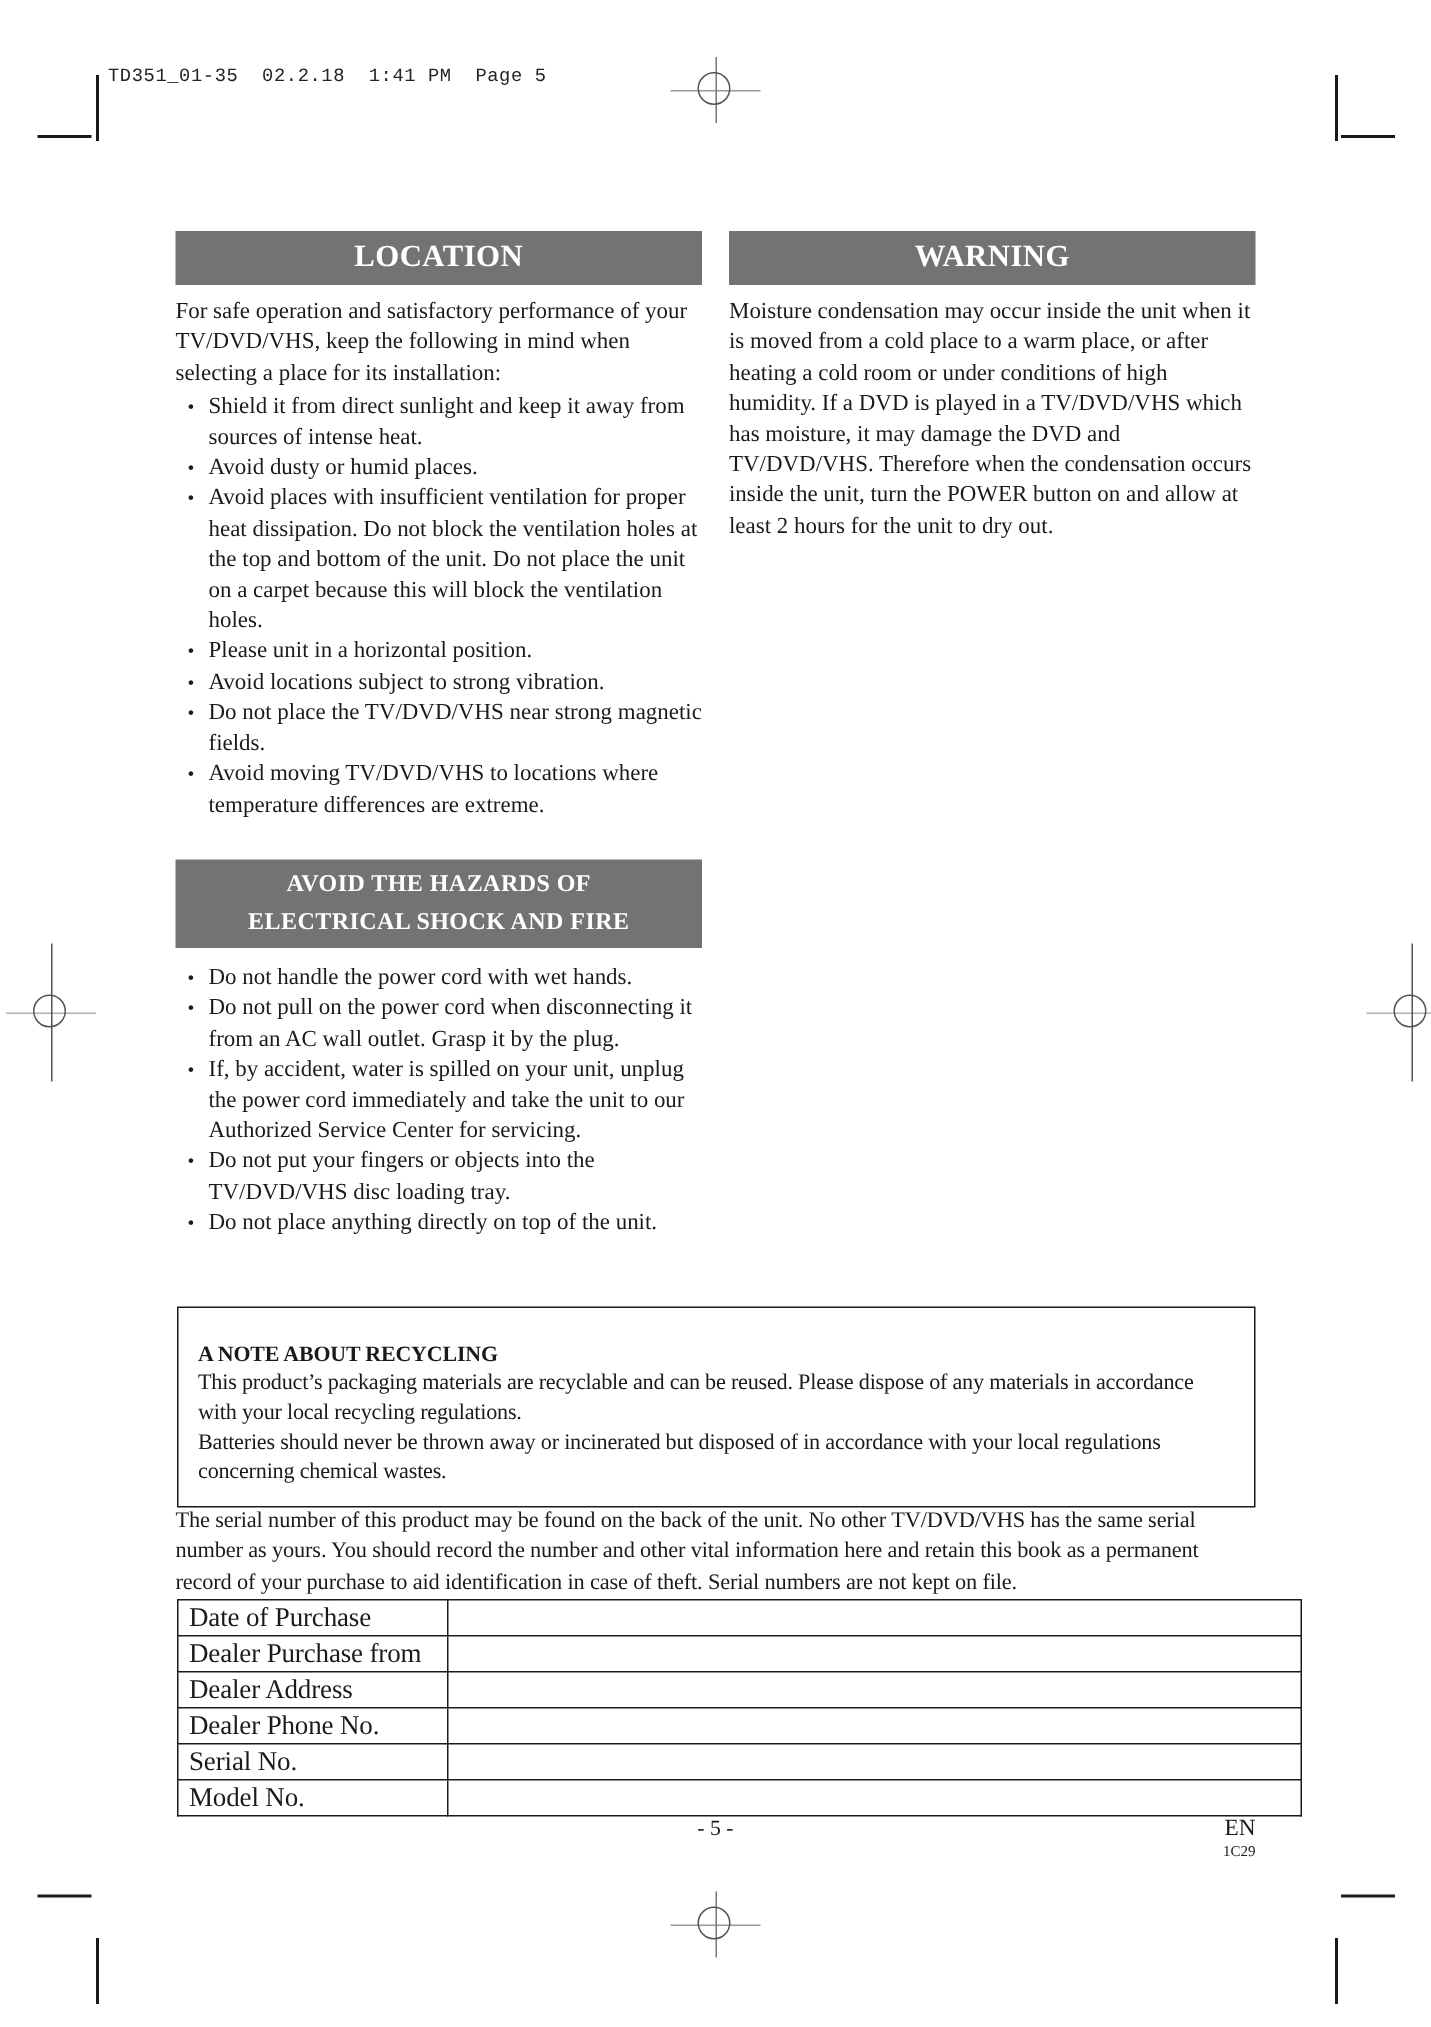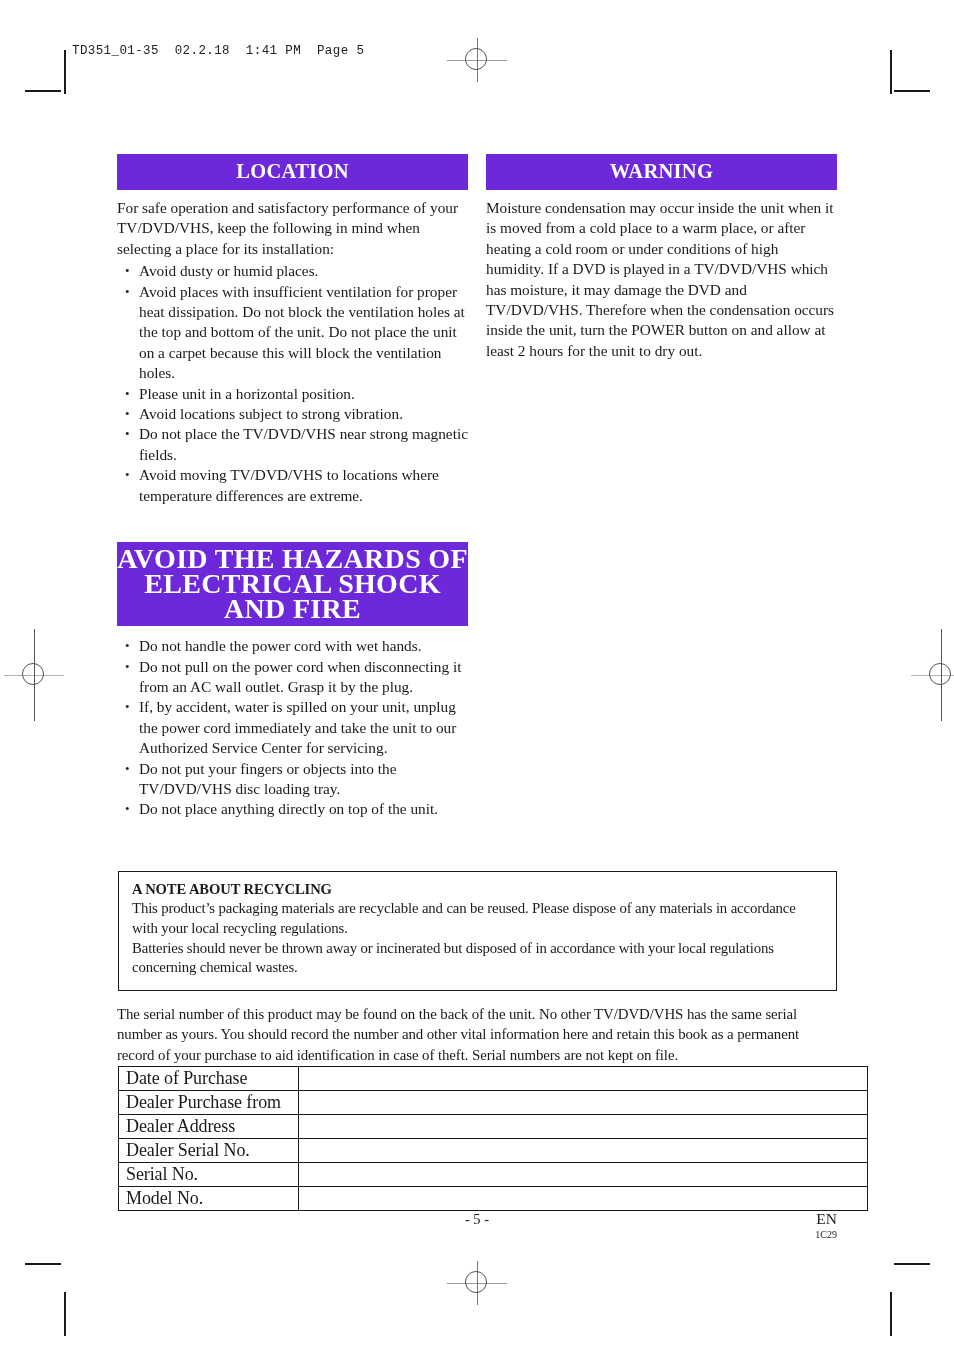--- a/index.html
+++ b/index.html
@@ -83,33 +83,32 @@
     width: 351px;
   }
   .col-right {
     position: absolute;
     left: 486px;
     top: 154px;
     width: 351px;
   }
 
   .section-bar {
-    background: #6d28d9;
+    background: #737373;
     color: #ffffff;
     text-align: center;
     font-weight: bold;
     font-size: 20.5px;
     line-height: 27px;
     padding: 4px 0 5px 0;
     letter-spacing: 0.3px;
   }
   .section-bar.two-line {
-    font-size: 28px;
+    font-size: 16px;
     line-height: 25px;
-    margin-top: 10px;
   }
 
   .body-text {
     font-size: 15.3px;
     line-height: 20.4px;
     margin: 8px 0 0 0;
     text-align: left;
   }
 
   ul.bullets {
@@ -135,21 +134,21 @@
   .spacer-hazards { height: 26px; }
 
   
   .note-box {
     position: absolute;
     left: 118px;
     top: 871px;
     width: 719px;
     box-sizing: border-box;
     border: 1.4px solid #1a1a1a;
-    padding: 8px 13px 12px 13px;
+    padding: 22px 13px 12px 13px;
     font-family: "Liberation Serif", "DejaVu Serif", serif;
   }
   .note-box .note-title {
     font-weight: bold;
     font-size: 14.6px;
     line-height: 19px;
     letter-spacing: -0.1px;
   }
   .note-box p {
     margin: 0;
@@ -259,20 +258,21 @@
 
   <div class="runhead">TD351_01-35  02.2.18  1:41 PM  Page 5</div>
 
   <div class="col-left">
 
     <div class="section-bar">LOCATION</div>
 
     <p class="body-text">For safe operation and satisfactory performance of your TV/DVD/VHS, keep the following in mind when selecting a place for its installation:</p>
 
     <ul class="bullets">
+      <li>Shield it from direct sunlight and keep it away from sources of intense heat.</li>
       <li>Avoid dusty or humid places.</li>
       <li>Avoid places with insufficient ventilation for proper heat dissipation. Do not block the ventilation holes at the top and bottom of the unit. Do not place the unit on a carpet because this will block the ventilation holes.</li>
       <li>Please unit in a horizontal position.</li>
       <li>Avoid locations subject to strong vibration.</li>
       <li>Do not place the TV/DVD/VHS near strong magnetic fields.</li>
       <li>Avoid moving TV/DVD/VHS to locations where temperature differences are extreme.</li>
     </ul>
 
     <div class="spacer-hazards"></div>
 
@@ -311,21 +311,21 @@
       </tr>
       <tr>
         <td class="label-cell">Dealer Purchase from</td>
         <td class="value-cell"></td>
       </tr>
       <tr>
         <td class="label-cell">Dealer Address</td>
         <td class="value-cell"></td>
       </tr>
       <tr>
-        <td class="label-cell">Dealer Serial No.</td>
+        <td class="label-cell">Dealer Phone No.</td>
         <td class="value-cell"></td>
       </tr>
       <tr>
         <td class="label-cell">Serial No.</td>
         <td class="value-cell"></td>
       </tr>
       <tr>
         <td class="label-cell">Model No.</td>
         <td class="value-cell"></td>
       </tr>

